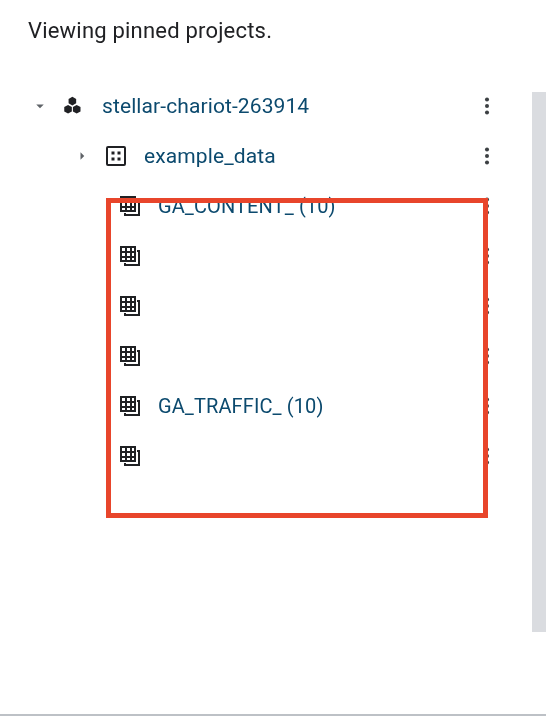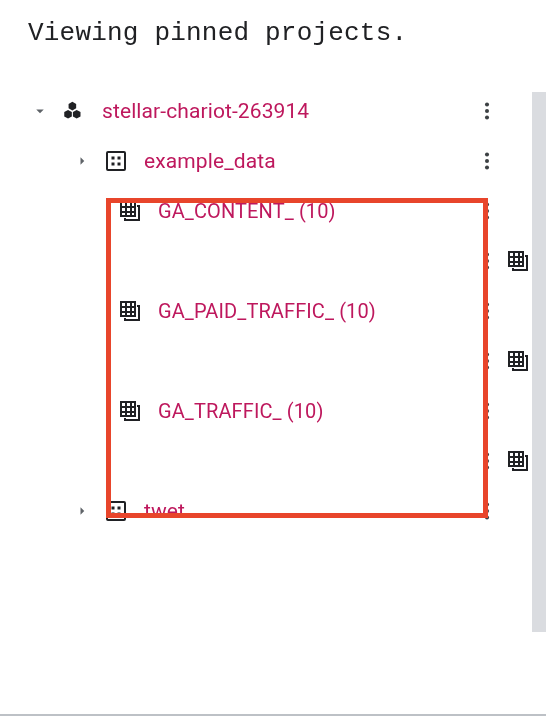--- a/index.html
+++ b/index.html
@@ -10,36 +10,35 @@
       height: 716px;
       position: relative;
       overflow: hidden;
     }
     .container {
       padding: 18px 0 0 28px;
       position: relative;
       height: 100%;
     }
     .header-text {
-      font-size: 26px;
+      font-size: 22px;
       color: #202124;
       margin-bottom: 38px;
       letter-spacing: 0.2px;
-      font-family: Liberation Mono, monospace;
     }
     .tree { }
     .tree-row {
       display: flex;
       align-items: center;
       height: 50px;
       position: relative;
     }
     .indent-0 { padding-left: 0; }
     .indent-1 { padding-left: 42px; }
-    .indent-2 { padding-left: 88px; justify-content: flex-end; }
+    .indent-2 { padding-left: 88px; }
 
     .arrow {
       width: 24px;
       height: 24px;
       display: flex;
       align-items: center;
       justify-content: center;
       margin-right: 8px;
       cursor: pointer;
       flex-shrink: 0;
@@ -50,21 +49,21 @@
       width: 28px;
       height: 28px;
       display: flex;
       align-items: center;
       justify-content: center;
       margin-right: 14px;
       flex-shrink: 0;
     }
     .label {
       font-size: 21px;
-      color: #be185d;
+      color: #0c4a6e;
       flex: 1;
       white-space: nowrap;
       letter-spacing: 0.1px;
     }
     .table-label {
       font-size: 20px;
     }
     .kebab {
       width: 30px;
       height: 40px;
@@ -211,23 +210,20 @@
       <span class="node-icon">
         <svg width="24" height="24" viewBox="0 0 24 24">
             <rect x="3" y="3" width="14" height="14" fill="none" stroke="#202124" stroke-width="2"></rect>
             <line x1="3" y1="8" x2="17" y2="8" stroke="#202124" stroke-width="2"></line>
             <line x1="3" y1="13" x2="17" y2="13" stroke="#202124" stroke-width="2"></line>
             <line x1="8" y1="3" x2="8" y2="17" stroke="#202124" stroke-width="2"></line>
             <line x1="13" y1="3" x2="13" y2="17" stroke="#202124" stroke-width="2"></line>
             <path d="M19 7 L21 7 L21 21 L7 21 L7 19" fill="none" stroke="#202124" stroke-width="2"></path>
           </svg>
       </span>
-      <span class="label table-label">
-        <span>GA_PAID_TRAFFIC_</span> <span>(10)</span>
-      </span>
       <span class="kebab">
         <svg width="22" height="22" viewBox="0 0 24 24">
             <circle cx="12" cy="5" r="2.2"></circle>
             <circle cx="12" cy="12" r="2.2"></circle>
             <circle cx="12" cy="19" r="2.2"></circle>
           </svg>
       </span>
     </div>
 
     <div class="tree-row indent-2">
@@ -286,43 +282,19 @@
       </span>
       <span class="kebab">
         <svg width="22" height="22" viewBox="0 0 24 24">
             <circle cx="12" cy="5" r="2.2"></circle>
             <circle cx="12" cy="12" r="2.2"></circle>
             <circle cx="12" cy="19" r="2.2"></circle>
           </svg>
       </span>
     </div>
 
-    <div class="tree-row indent-1">
-      <span class="arrow">
-        <svg width="18" height="18" viewBox="0 0 24 24">
-            <path d="M10 17l5-5-5-5v10z"></path>
-          </svg>
-      </span>
-      <span class="node-icon">
-        <svg width="24" height="24" viewBox="0 0 24 24">
-            <rect x="3" y="3" width="18" height="18" rx="1" fill="none" stroke="#202124" stroke-width="2"></rect>
-            <rect x="7.5" y="7.5" width="3" height="3" fill="#202124"></rect>
-            <rect x="13.5" y="7.5" width="3" height="3" fill="#202124"></rect>
-            <rect x="7.5" y="13.5" width="3" height="3" fill="#202124"></rect>
-            <rect x="13.5" y="13.5" width="3" height="3" fill="#202124"></rect>
-          </svg>
-      </span>
-      <span class="label">twet</span>
-      <span class="kebab">
-        <svg width="22" height="22" viewBox="0 0 24 24">
-            <circle cx="12" cy="5" r="2.2"></circle>
-            <circle cx="12" cy="12" r="2.2"></circle>
-            <circle cx="12" cy="19" r="2.2"></circle>
-          </svg>
-      </span>
-    </div>
 
   </div>
 
   <div class="highlight-box"></div>
   <div class="scrollbar"></div>
   <div class="bottom-line"></div>
 </div>
 
 </body></html>

